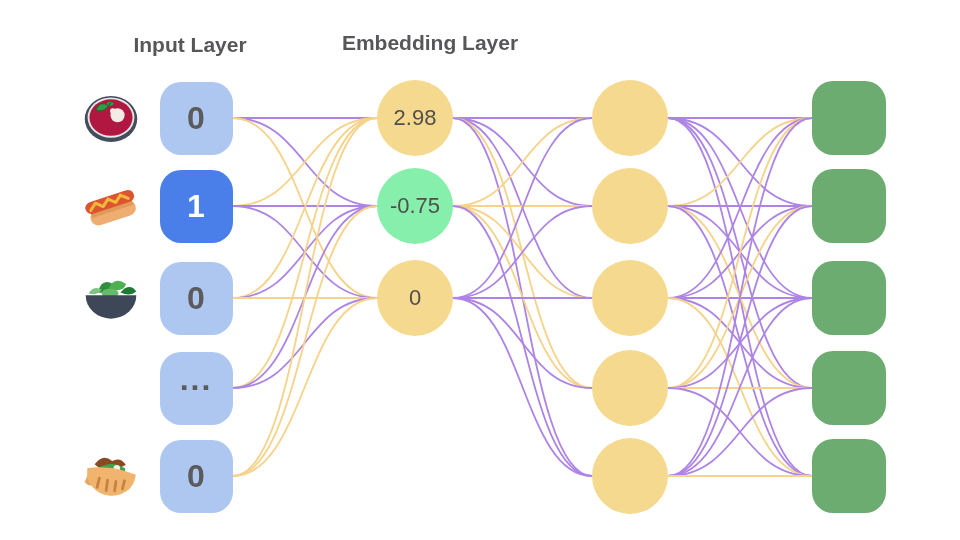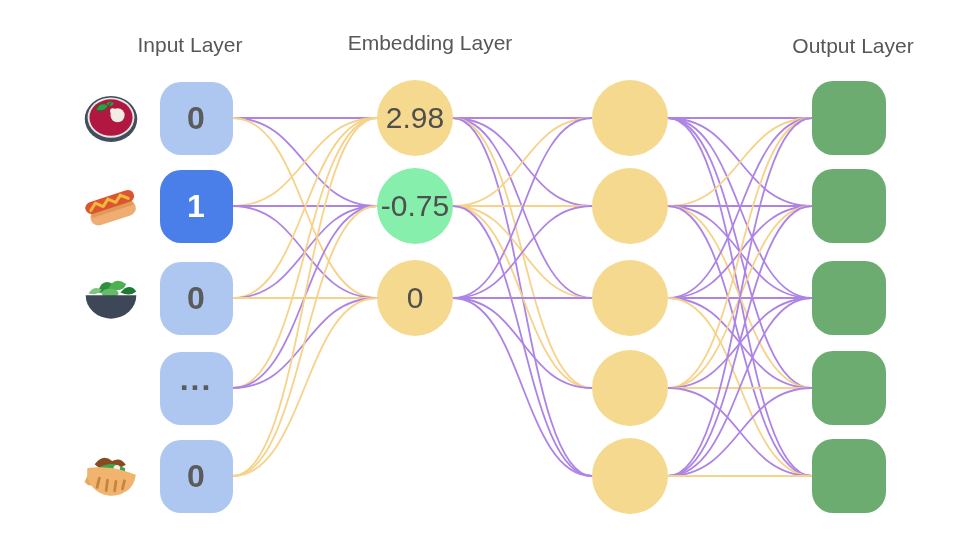--- a/index.html
+++ b/index.html
@@ -2,34 +2,34 @@
 <html><head>
 <meta charset="utf-8">
 <style>
   html,body{margin:0;padding:0;background:#ffffff;}
   #stage{
     position:relative;width:960px;height:540px;background:#ffffff;overflow:hidden;
     font-family:"Liberation Sans", sans-serif;
   }
   .layer-title{
     position:absolute;transform:translateX(-50%);
-    font-size:21px;font-weight:400;color:#57575a;white-space:nowrap;
+    font-size:21px;font-weight:700;color:#57575a;white-space:nowrap;
   }
   #edges{position:absolute;left:0;top:0;}
   .node{
     position:absolute;display:flex;align-items:center;justify-content:center;
     box-sizing:border-box;
   }
   .square{border-radius:21px;}
   .circle{border-radius:50%;}
   .val{
     font-size:32px;font-weight:700;color:#5b5b5b;line-height:1;
   }
   .val.active{color:#ffffff;}
-  .val.emb{font-size:30px;font-weight:400;color:#4f4f4f;}
+  .val.emb{font-size:22px;font-weight:400;color:#4f4f4f;}
   .val.dots{letter-spacing:2px;transform:translateY(-9px);}
   .icon{position:absolute;width:60px;height:60px;}
   .icon svg{width:100%;height:100%;display:block;}
 </style>
 </head>
 <body>
 
 <div id="stage">
   <svg id="edges" width="960" height="540">
       <path d="M 232.5 118 C 304.75 118, 304.75 118, 377 118" fill="none" stroke="#ad84e6" stroke-width="1.8" stroke-linecap="round"></path>
@@ -83,21 +83,20 @@
       <path d="M 668 388 C 740 388, 740 388, 812 388" fill="none" stroke="#f6d28a" stroke-width="1.8" stroke-linecap="round"></path>
       <path d="M 668 388 C 740 388, 740 476, 812 476" fill="none" stroke="#ad84e6" stroke-width="1.8" stroke-linecap="round"></path>
       <path d="M 668 476 C 740 476, 740 118, 812 118" fill="none" stroke="#ad84e6" stroke-width="1.8" stroke-linecap="round"></path>
       <path d="M 668 476 C 740 476, 740 206, 812 206" fill="none" stroke="#ad84e6" stroke-width="1.8" stroke-linecap="round"></path>
       <path d="M 668 476 C 740 476, 740 298, 812 298" fill="none" stroke="#ad84e6" stroke-width="1.8" stroke-linecap="round"></path>
       <path d="M 668 476 C 740 476, 740 388, 812 388" fill="none" stroke="#ad84e6" stroke-width="1.8" stroke-linecap="round"></path>
       <path d="M 668 476 C 740 476, 740 476, 812 476" fill="none" stroke="#f6d28a" stroke-width="1.8" stroke-linecap="round"></path>
     </svg>
   <div class="layer-title" style="left:190px;top:33px;">Input Layer</div>
   <div class="layer-title" style="left:430px;top:31px;">Embedding Layer</div>
-  <div class="layer-title" style="left:853px;top:34px;">Output Layer</div>
 <div class="node square" style="left: 159.5px; top: 81.5px; width: 73px; height: 73px; background: rgb(174, 199, 240);">
       <span class="val">0</span>
     </div>
     <div class="icon" style="left: 81px; top: 88px;">
       <svg viewBox="0 0 64 64">
       <ellipse cx="32" cy="33" rx="28" ry="24.5" fill="#424d5e"></ellipse>
       <ellipse cx="32" cy="31.5" rx="25" ry="21.5" fill="#e9e7e4"></ellipse>
       <ellipse cx="32" cy="31.5" rx="23" ry="19.5" fill="#b01842"></ellipse>
       <circle cx="39" cy="29" r="7.5" fill="#f2ece6"></circle>
       <circle cx="34" cy="24.5" r="3" fill="#f2ece6"></circle>

